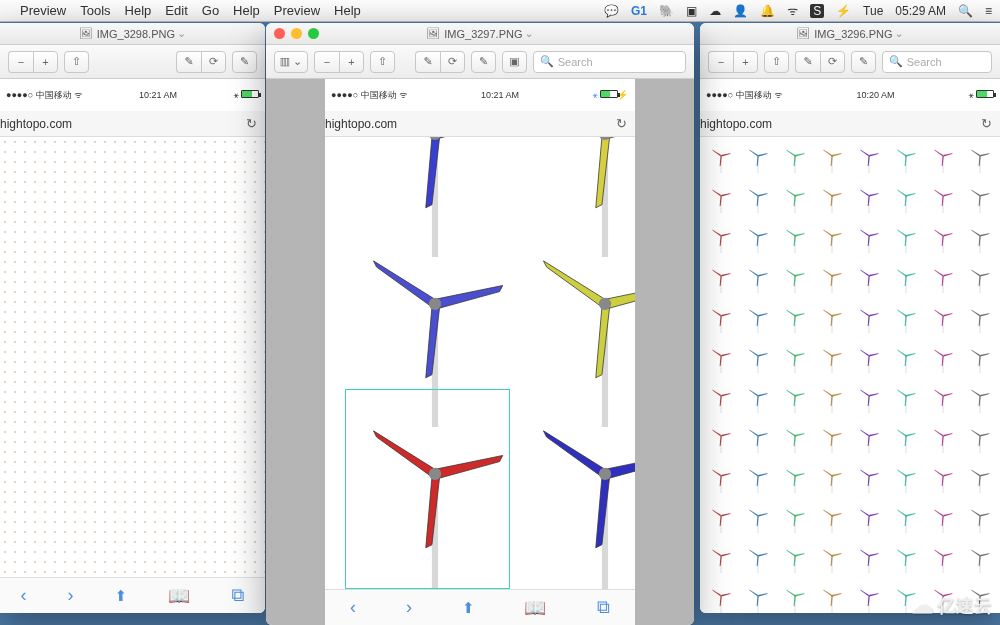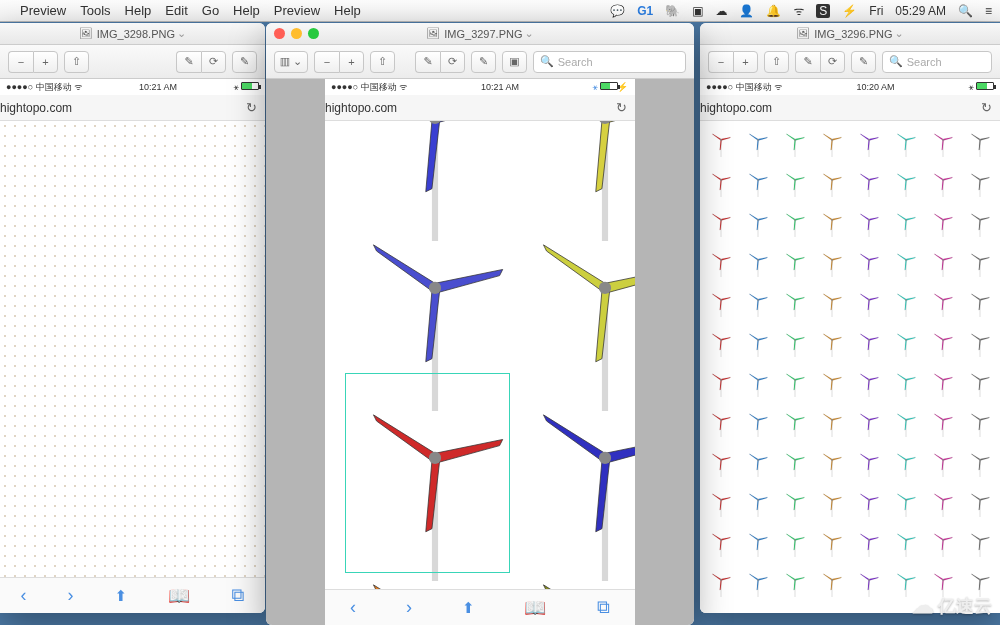--- a/index.html
+++ b/index.html
@@ -21,21 +21,21 @@
 .toolbar{height:34px;background:linear-gradient(#fafafa,#ececec);border-bottom:1px solid #ccc;display:flex;align-items:center;padding:0 8px;gap:6px}
 .tb-btn{width:25px;height:22px;border:1px solid #c7c7c7;border-radius:4px;background:linear-gradient(#fff,#efefef);display:flex;align-items:center;justify-content:center;font-size:11px;color:#666}
 .tb-grp{display:flex}
 .tb-grp .tb-btn{border-radius:0;border-right:none}
 .tb-grp .tb-btn:first-child{border-radius:4px 0 0 4px}
 .tb-grp .tb-btn:last-child{border-radius:0 4px 4px 0;border-right:1px solid #c7c7c7}
 .search{flex:1;height:22px;border:1px solid #c7c7c7;border-radius:4px;background:#fff;display:flex;align-items:center;padding:0 6px;font-size:11px;color:#aaa;gap:4px}
 .content{flex:1;background:#b5b5b5;display:flex;align-items:flex-start;justify-content:center;overflow:hidden}
 .w-left .content,.w-right .content{background:#fff;padding:0}
 .phone{width:310px;background:#fff;height:100%;display:flex;flex-direction:column}
-.ph-status{height:16px;display:flex;align-items:center;justify-content:space-between;padding:0 6px;font-size:9px;color:#333}
+.ph-status{height:16px;display:flex;align-items:center;justify-content:space-between;padding:16px 6px;font-size:9px;color:#333}
 .ph-url{height:26px;background:#f6f6f6;border-bottom:1px solid #ddd;display:flex;align-items:center;justify-content:flex-start;font-size:12px;color:#333;position:relative}
 .reload{position:absolute;right:8px;color:#666;font-size:13px}
 .ph-body{flex:1;background:#fff;position:relative;overflow:hidden}
 .ph-bottom{height:36px;border-top:1px solid #ddd;background:#fafafa;display:flex;align-items:center;justify-content:space-around;color:#4a8fe2;font-size:18px}
 .side-phone{width:100%;height:100%;display:flex;flex-direction:column}
 .side-body{flex:1;overflow:hidden;background-image:radial-gradient(circle,#e0d5c5 1px,transparent 1px);background-size:10px 10px}
 .w-right .side-body{background:#fff;position:relative}
 .turbine-grid{position:absolute;inset:0;display:grid;grid-template-columns:repeat(8,1fr);grid-auto-rows:40px;padding:2px}
 .mini{position:relative;display:flex;align-items:center;justify-content:center}
 .mini svg{width:28px;height:28px}
@@ -65,21 +65,21 @@
     <span>💬</span>
     <span style="color:#2b7de0;font-weight:600">G<span>1</span></span>
     <span>🐘</span>
     <span>▣</span>
     <span>☁</span>
     <span>👤</span>
     <span>🔔</span>
     <span>ᯤ</span>
     <span style="background:#333;color:#fff;padding:0 3px;border-radius:2px">S</span>
     <span>⚡</span>
-    <span>Fri</span>
+    <span>Tue</span>
     <span>05:29 AM</span>
     <span>🔍</span>
     <span>≡</span>
   </div>
 </div>
 
 <div class="window w-left">
   <div class="titlebar">
     <span style="margin-right:4px">🖼</span>
     <span>IMG_3298.PNG</span>

